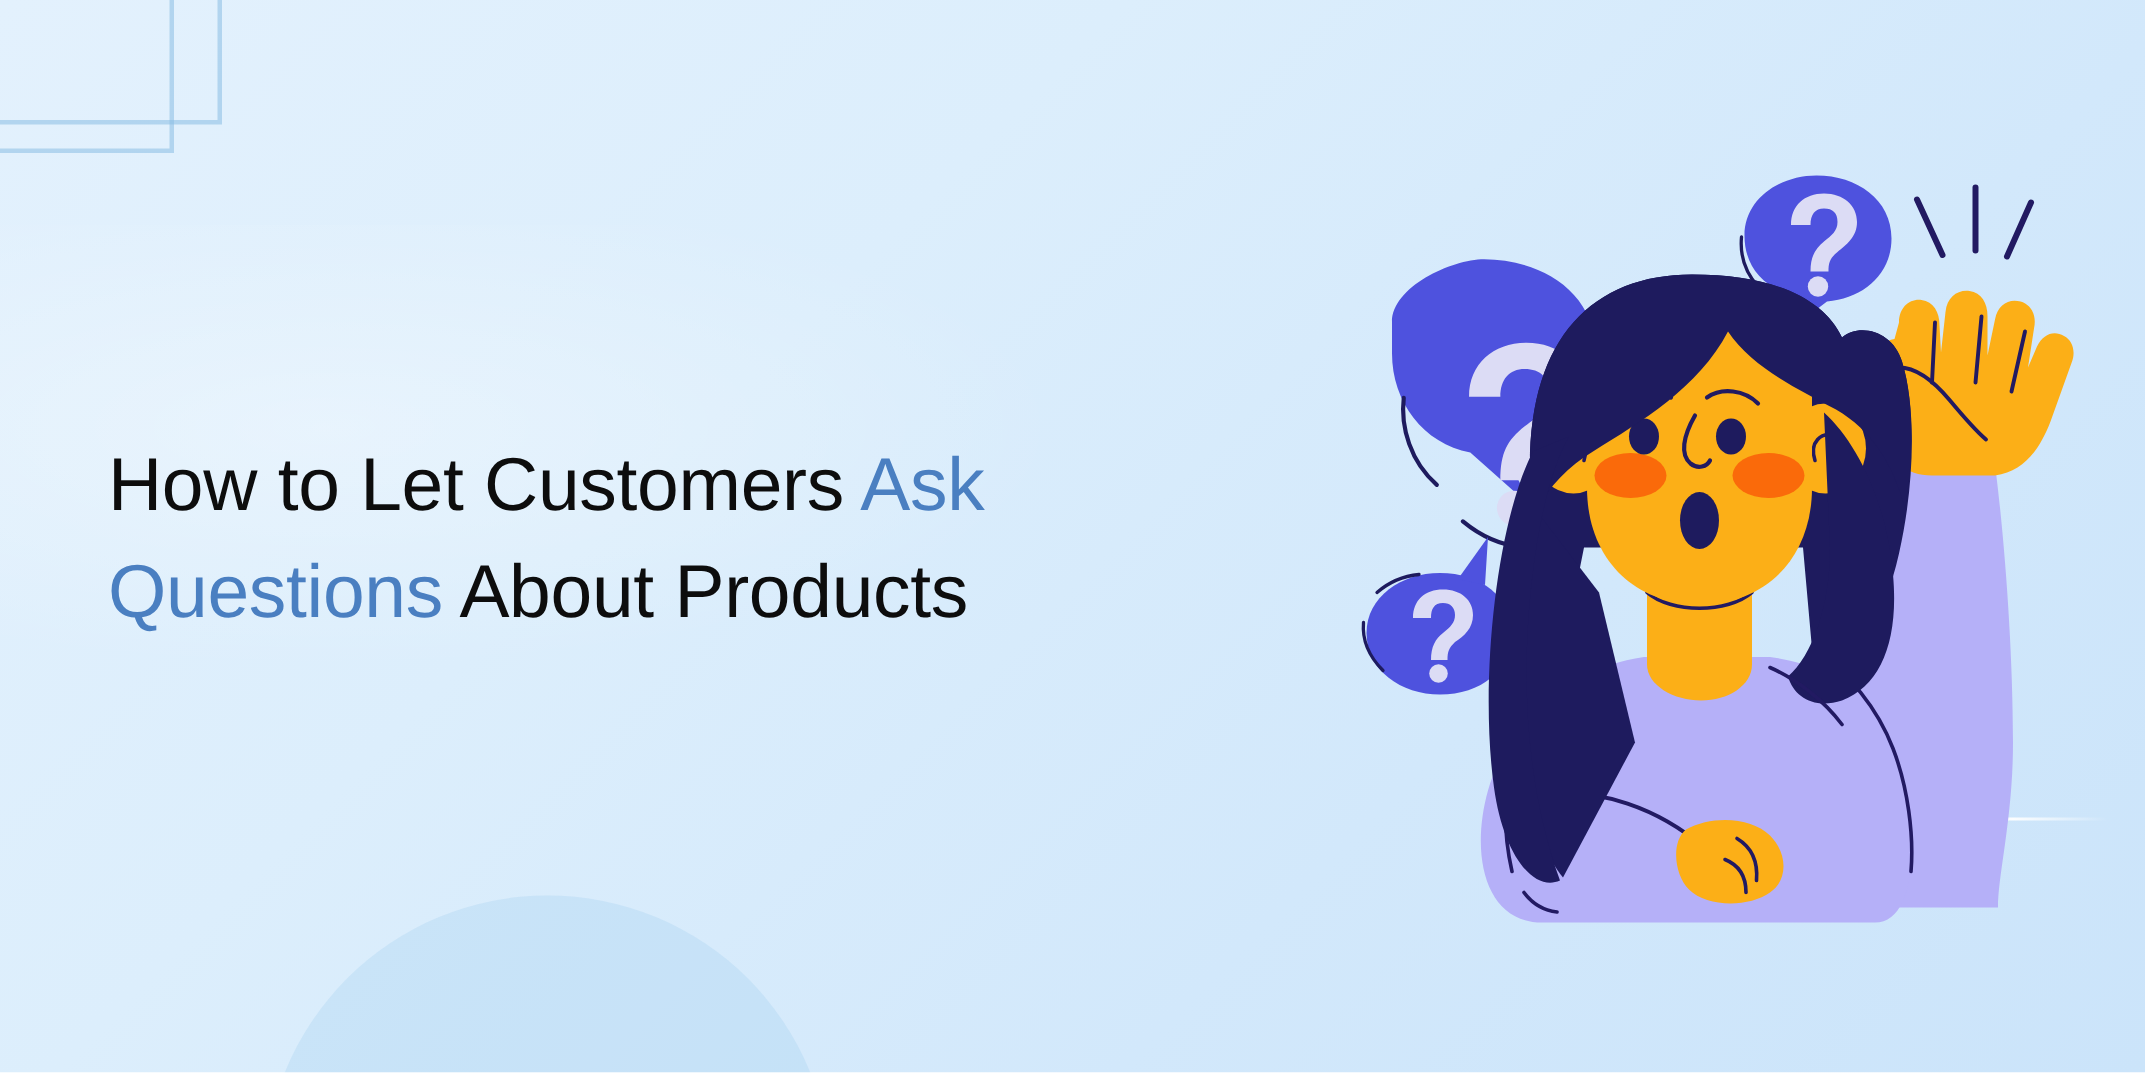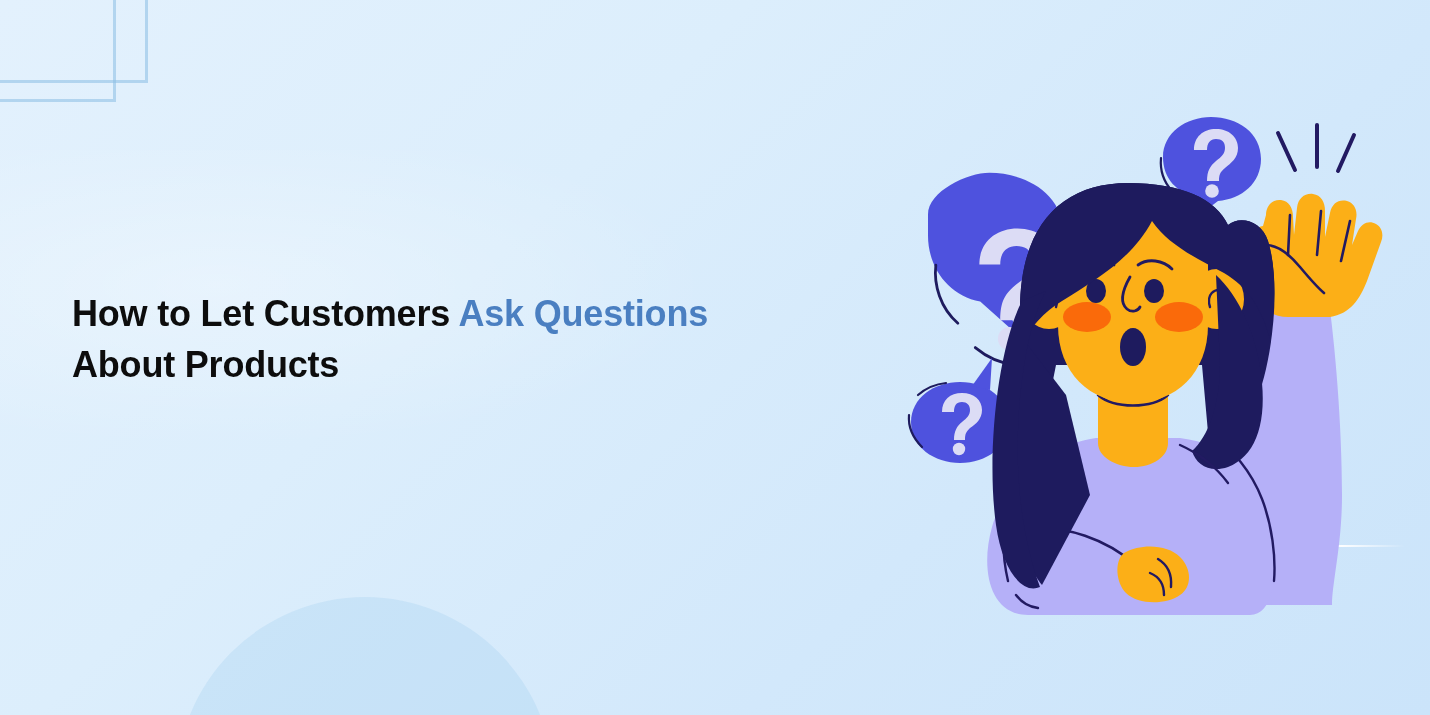--- a/index.html
+++ b/index.html
@@ -82,23 +82,23 @@
 
   
   .headline-wrap {
     position: absolute;
     left: 72px;
     top: 288px;
     width: 700px;
   }
   .headline {
     margin: 0;
-    font-size: 36px;
+    font-size: 50px;
     line-height: 1.42;
-    font-weight: 700;
+    font-weight: 400;
     letter-spacing: -0.2px;
     color: #0d0d0d;
     font-family: "Liberation Sans", sans-serif;
   }
   .headline .accent {
     color: #4a7fc1;
   }
 
   
   .illustration {

